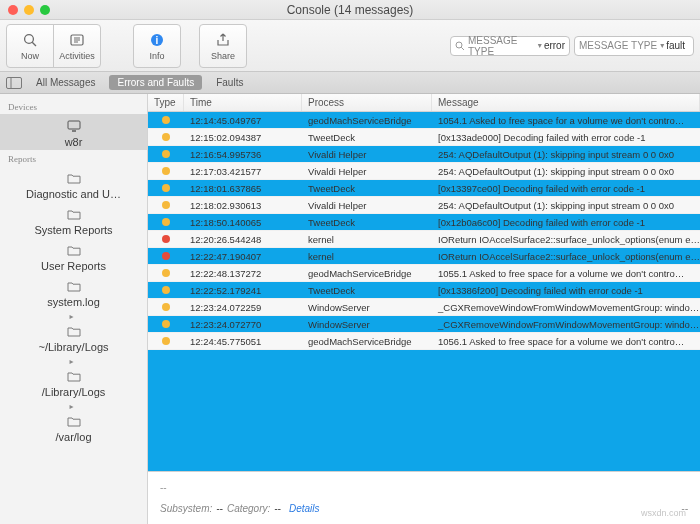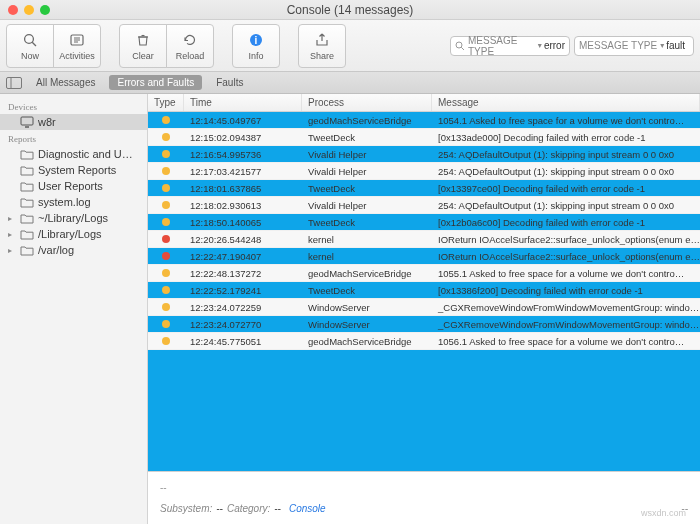--- a/index.html
+++ b/index.html
@@ -31,21 +31,21 @@
 
 .scopebar { height: 22px; background: linear-gradient(#e2e2e2,#d6d6d6); border-bottom: 1px solid #bfbfbf; display: flex; align-items: center; padding: 0 6px; gap: 6px; }
 .scopebar .sbtn { font-size: 10px; color: #555; padding: 2px 8px; border-radius: 3px; cursor: default; }
 .scopebar .sbtn.active { background: #9b9b9b; color: #fff; }
 .sidebar-toggle { width: 16px; height: 14px; display: flex; align-items: center; justify-content: center; }
 
 
 .main { display: flex; height: calc(524px - 20px - 52px - 22px); }
 .sidebar { width: 148px; background: #f3f3f3; border-right: 1px solid #d3d3d3; padding: 4px 0; overflow: hidden; }
 .side-head { font-size: 9px; color: #8a8a8a; padding: 4px 8px 2px; font-family: Liberation Serif, serif; }
-.side-item { display: flex; align-items: center; gap: 4px; padding: 2px 8px; font-size: 11px; color: #3a3a3a; cursor: default; }
+.side-item { display: flex; align-items: center; gap: 4px; padding: 2px 8px; font-size: 11px; color: #3a3a3a; cursor: default; flex-direction: column; }
 .side-item.sel { background: #d7d7d7; }
 .side-item .tri { width: 8px; font-size: 8px; color: #8a8a8a; }
 .side-item .fico { width: 14px; height: 12px; }
 
 .content { flex: 1; display: flex; flex-direction: column; background: #0ea5e9; overflow: hidden; }
 .thead { display: flex; background: linear-gradient(#fbfbfb,#f0f0f0); border-bottom: 1px solid #d3d3d3; font-size: 10px; color: #555; }
 .thead div { padding: 3px 6px; border-right: 1px solid #e3e3e3; }
 .col-type { width: 36px; } .col-time { width: 118px; } .col-proc { width: 130px; } .col-msg { flex: 1; }
 
 .rows { flex: 1; overflow: hidden; }
@@ -99,41 +99,20 @@
             <rect x="2" y="3" width="12" height="10" rx="1.5" fill="none" stroke="#6a6a6a" stroke-width="1.2"></rect>
             <line x1="5" y1="6" x2="11" y2="6" stroke="#6a6a6a"></line>
             <line x1="5" y1="8" x2="11" y2="8" stroke="#6a6a6a"></line>
             <line x1="5" y1="10" x2="9" y2="10" stroke="#6a6a6a"></line>
           </svg>
         </span>
       <span class="lbl">Activities</span>
     </div>
   </div>
   <div class="tb-sep"></div>
-  <div class="tb-group">
-    <div class="tb-btn">
-      <span class="ico">
-          <svg width="16" height="16" viewBox="0 0 16 16">
-            <path d="M4 5h8l-.8 8H4.8z" fill="none" stroke="#6a6a6a" stroke-width="1.1"></path>
-            <line x1="3" y1="5" x2="13" y2="5" stroke="#6a6a6a" stroke-width="1.1"></line>
-            <line x1="6.5" y1="3.5" x2="9.5" y2="3.5" stroke="#6a6a6a" stroke-width="1.1"></line>
-          </svg>
-        </span>
-      <span class="lbl">Clear</span>
-    </div>
-    <div class="tb-btn">
-      <span class="ico">
-          <svg width="16" height="16" viewBox="0 0 16 16">
-            <path d="M3.5 8a4.5 4.5 0 1 1 1.6 3.4" fill="none" stroke="#6a6a6a" stroke-width="1.2"></path>
-            <path d="M3 5.5v3h3" fill="none" stroke="#6a6a6a" stroke-width="1.2"></path>
-          </svg>
-        </span>
-      <span class="lbl">Reload</span>
-    </div>
-  </div>
   <div class="tb-sep"></div>
   <div class="tb-btn">
     <span class="ico">
         <svg width="16" height="16">
           <circle cx="8" cy="8" r="6" fill="#2f88f0"></circle>
           <text x="8" y="12" text-anchor="middle" font-size="10" font-weight="bold" fill="#fff" font-family="Georgia">i</text>
         </svg>
       </span>
     <span class="lbl">Info</span>
   </div>
@@ -381,20 +360,20 @@
         </div>
       </div>
 
     <div class="detail">
       <div class="dash">--</div>
       <div class="meta">
         <span class="k">Subsystem:</span>
         <span>--</span>
         <span class="k">Category:</span>
         <span>--</span>
-        <a href="#">Console</a>
+        <a href="#">Details</a>
         <span class="rdash">--</span>
       </div>
     </div>
   </div>
 </div>
 
 <div class="watermark">wsxdn.com</div>
 
 </body></html>

